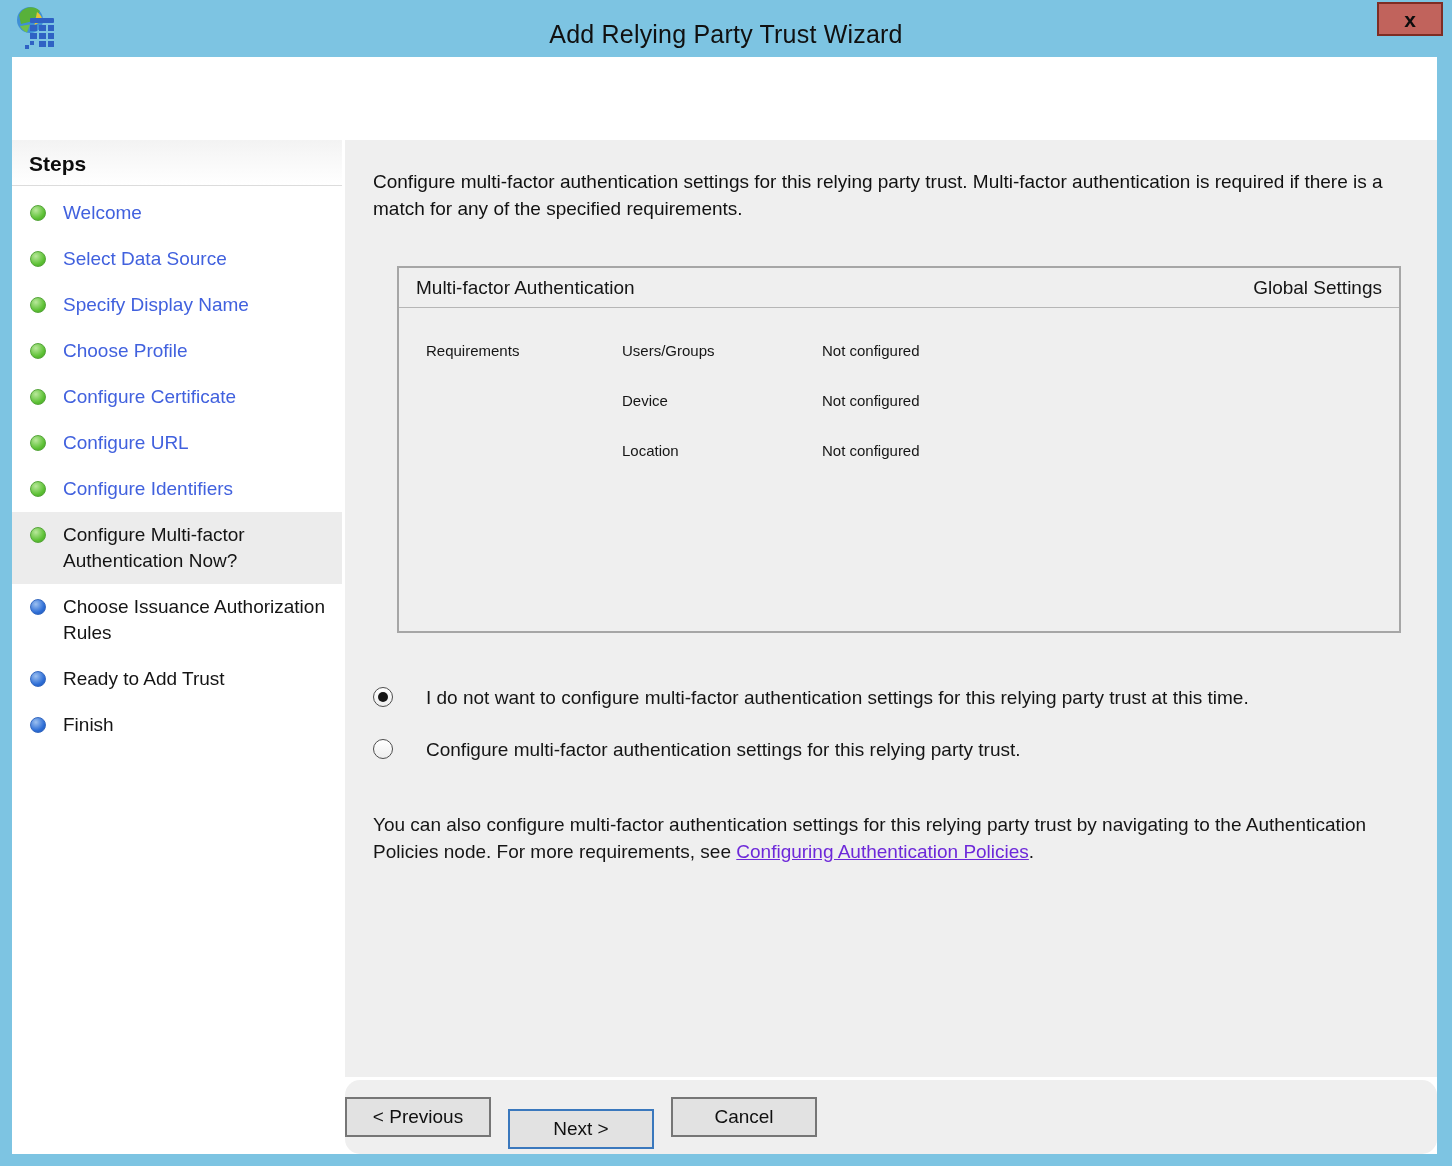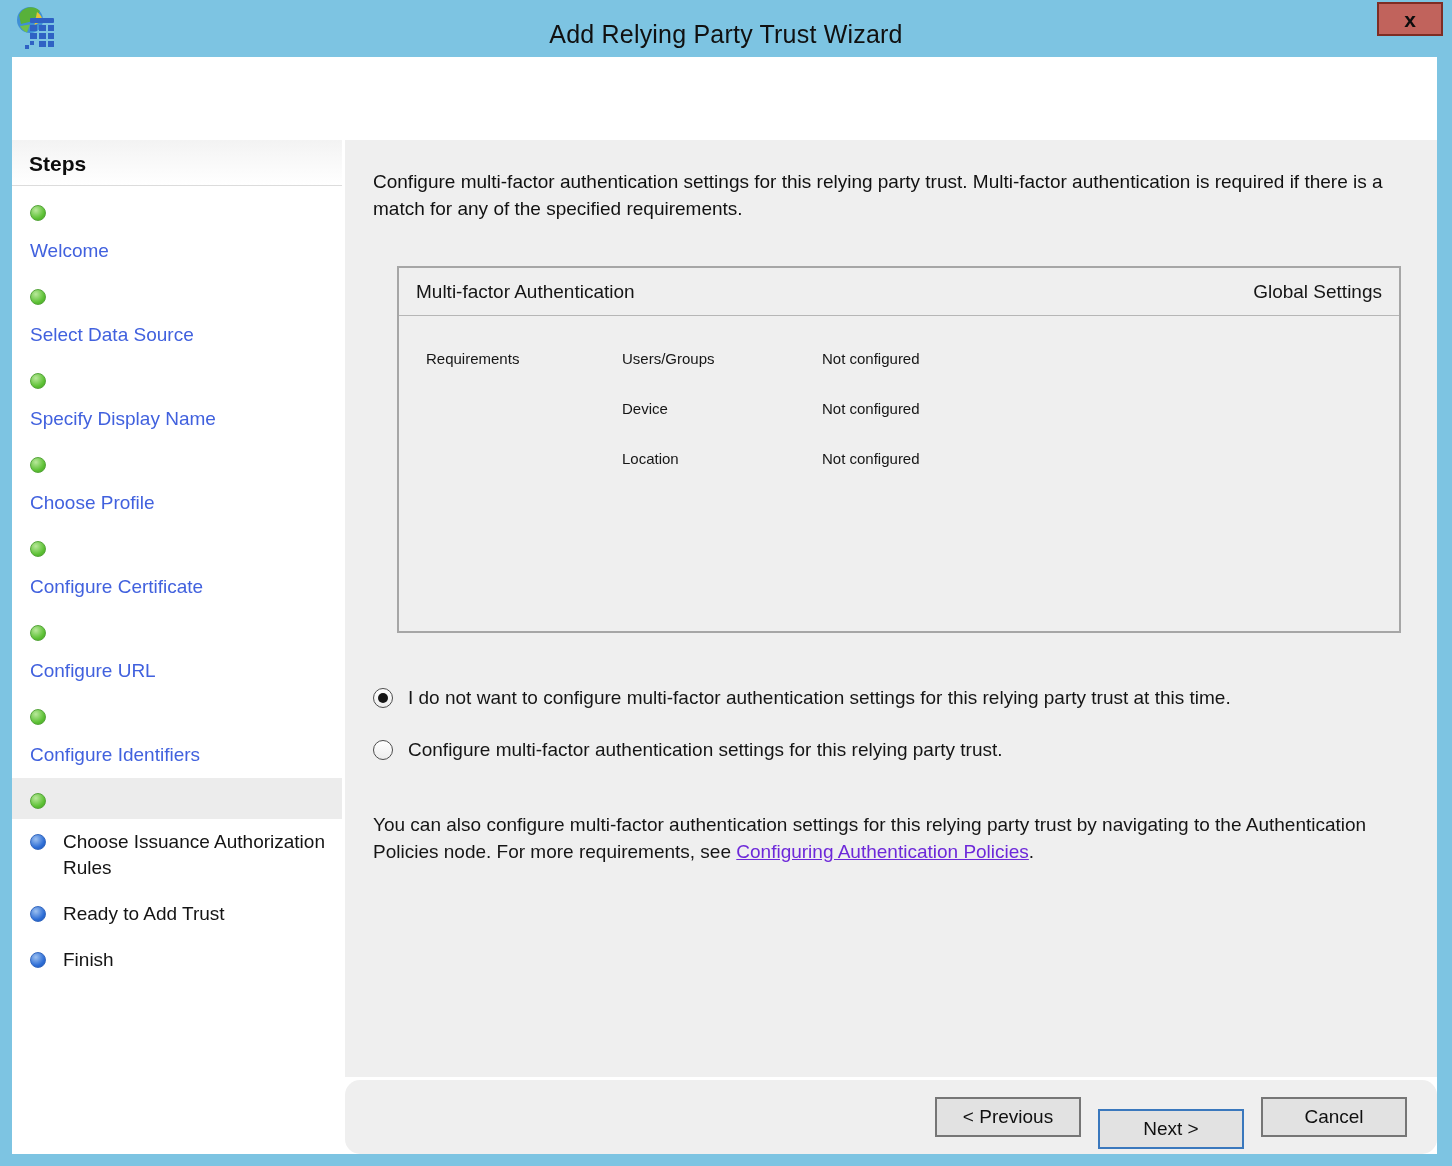--- a/index.html
+++ b/index.html
@@ -57,49 +57,49 @@
     margin-top: 5px; flex-shrink: 0;
   }
   .step.done .dot, .step.current .dot {
     background: radial-gradient(circle at 35% 30%, #b9e89b, #5dc135 62%, #449f21);
     border: 1px solid #55a53a;
   }
   .step.upcoming .dot {
     background: radial-gradient(circle at 35% 30%, #9cc0f0, #2e6ed6 62%, #1d53b0);
     border: 1px solid #3468c0;
   }
-  .step.done { color: #4161de; cursor: pointer; flex-direction: column; }
+  .step.done { color: #4161de; cursor: pointer; }
   .step.current { background: #ececec; color: #141414; }
   .step.upcoming { color: #141414; }
 
   
   .right-col { flex: 1; display: flex; flex-direction: column; border-left: 3px solid #ffffff; min-width: 0; }
   .content { flex: 1; background: #efefef; padding: 28px 30px 0 28px; }
   .intro { font-size: 19px; line-height: 27px; max-width: 1045px; color: #111; }
 
   
   .mfa-table {
     margin: 44px 0 0 24px; width: 1004px; height: 367px;
     border: 2px solid #a6a6a6;
     display: flex; flex-direction: column;
   }
   .mfa-table .thead {
     display: flex; justify-content: space-between; align-items: center;
-    padding: 16px 17px; height: 48px; font-size: 19px;
+    padding: 16px 17px; height: 40px; font-size: 19px;
     border-bottom: 1px solid #b6b6b6;
   }
   .mfa-table .tbody { padding-top: 18px; }
   .trow {
     display: grid; grid-template-columns: 196px 200px 1fr;
     padding: 12px 0 12px 27px; font-size: 15px; line-height: 26px;
   }
 
   
   .radio-group { margin: 54px 0 0 0; }
-  .radio-row { display: flex; align-items: center; gap: 15px; font-size: 19px; }
+  .radio-row { display: flex; align-items: flex-start; gap: 33px; font-size: 19px; }
   .radio-row + .radio-row { margin-top: 30px; }
   .radio {
     width: 20px; height: 20px; border-radius: 50%;
     border: 1px solid #4d4d4d;
     background: linear-gradient(#ffffff, #ededed);
     position: relative; flex-shrink: 0; cursor: pointer;
   }
   .radio.checked::after {
     content: ""; position: absolute; left: 4px; top: 4px;
     width: 10px; height: 10px; border-radius: 50%; background: #161616;
@@ -107,22 +107,22 @@
   .radio-row label { cursor: pointer; }
 
   
   .note { margin: 50px 0 0 0; font-size: 19px; line-height: 27px; max-width: 1045px; }
   .note a { color: #6d28d9; text-decoration: underline; cursor: pointer; }
 
   
   .footer-gap { height: 3px; background: #ffffff; }
   .footer {
     height: 74px; background: #efefef;
-    display: flex; align-items: center; justify-content: flex-end;
-    gap: 17px; padding-right: 30px; border-radius: 15px;
+    display: flex; align-items: center; 
+    gap: 17px;  border-radius: 15px;
   }
   .btn {
     width: 146px; height: 40px;
     background: #e2e2e2;
     border: 2px solid #767676;
     font-family: "Liberation Sans", sans-serif;
     font-size: 19px; color: #101010;
     display: flex; align-items: center; justify-content: center;
     cursor: pointer;
   }
@@ -187,20 +187,21 @@
         <div class="step done">
           <span class="dot"></span>
           <span>Configure URL</span>
         </div>
         <div class="step done">
           <span class="dot"></span>
           <span>Configure Identifiers</span>
         </div>
         <div class="step current">
           <span class="dot"></span>
+          <span>Configure Multi-factor Authentication Now?</span>
         </div>
         <div class="step upcoming">
           <span class="dot"></span>
           <span>Choose Issuance Authorization Rules</span>
         </div>
         <div class="step upcoming">
           <span class="dot"></span>
           <span>Ready to Add Trust</span>
         </div>
         <div class="step upcoming">

